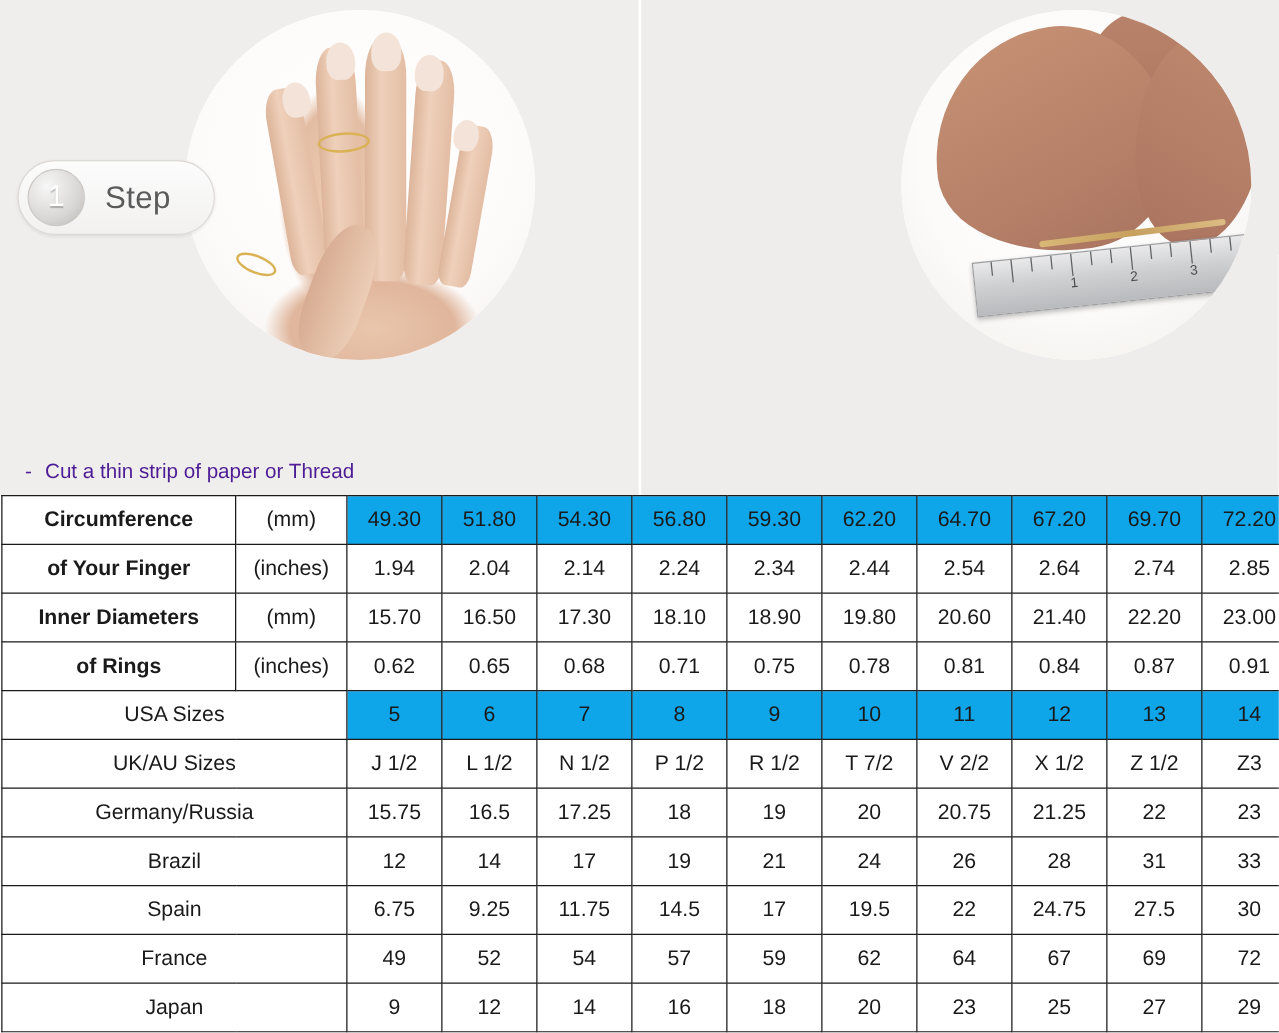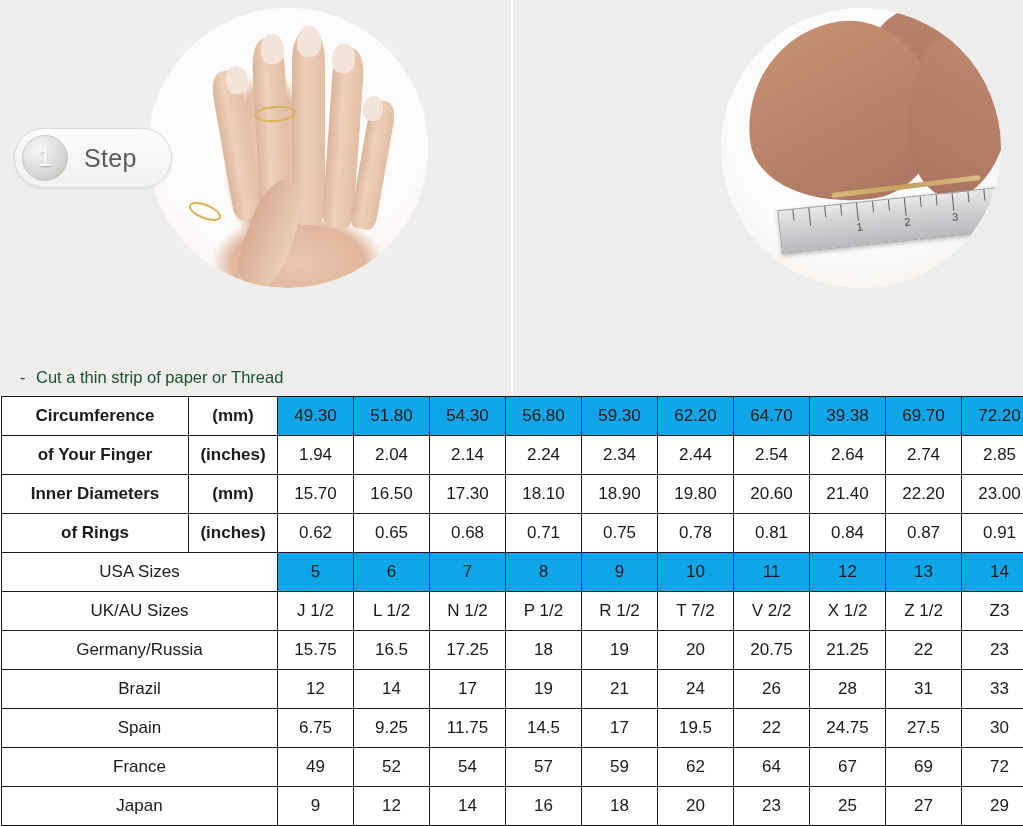--- a/index.html
+++ b/index.html
@@ -201,21 +201,21 @@
     color: #5b5b5b;
     letter-spacing: .3px;
     text-align: center;
   }
 
   
   .instructions {
     position: absolute;
     bottom: 6px;
     font-size: 16.5px;
-    color: #14532d;
+    color: #4c1d95;
     line-height: 25px;
   }
   .instructions.left { left: 20px; width: 470px; }
   .instructions div { white-space: nowrap; }
   .dash { display: inline-block; width: 16px; }
 
   
   table.size-chart {
     border-collapse: collapse;
     width: 1021px;
@@ -239,21 +239,20 @@
   }
   td.rowlabel-left {
     text-align: left;
     padding-left: 8px;
     font-size: 18px;
   }
   td.unit {
     width: 84px;
     text-align: center;
     font-size: 17px;
-    font-weight: bold;
   }
   td.shaded {
     background: #0ea5e9;
   }
   td.val { width: 71px; }
 </style>
 </head>
 <body>
 
 <div class="page">
@@ -337,21 +336,21 @@
       <tr>
         <td class="rowlabel">Circumference</td>
         <td class="unit">(mm)</td>
         <td class="val shaded">49.30</td>
         <td class="val shaded">51.80</td>
         <td class="val shaded">54.30</td>
         <td class="val shaded">56.80</td>
         <td class="val shaded">59.30</td>
         <td class="val shaded">62.20</td>
         <td class="val shaded">64.70</td>
-        <td class="val shaded">39.38</td>
+        <td class="val shaded">67.20</td>
         <td class="val shaded">69.70</td>
         <td class="val shaded">72.20</td>
       </tr>
 
       <tr>
         <td class="rowlabel">of Your Finger</td>
         <td class="unit">(inches)</td>
         <td class="val">1.94</td>
         <td class="val">2.04</td>
         <td class="val">2.14</td>

